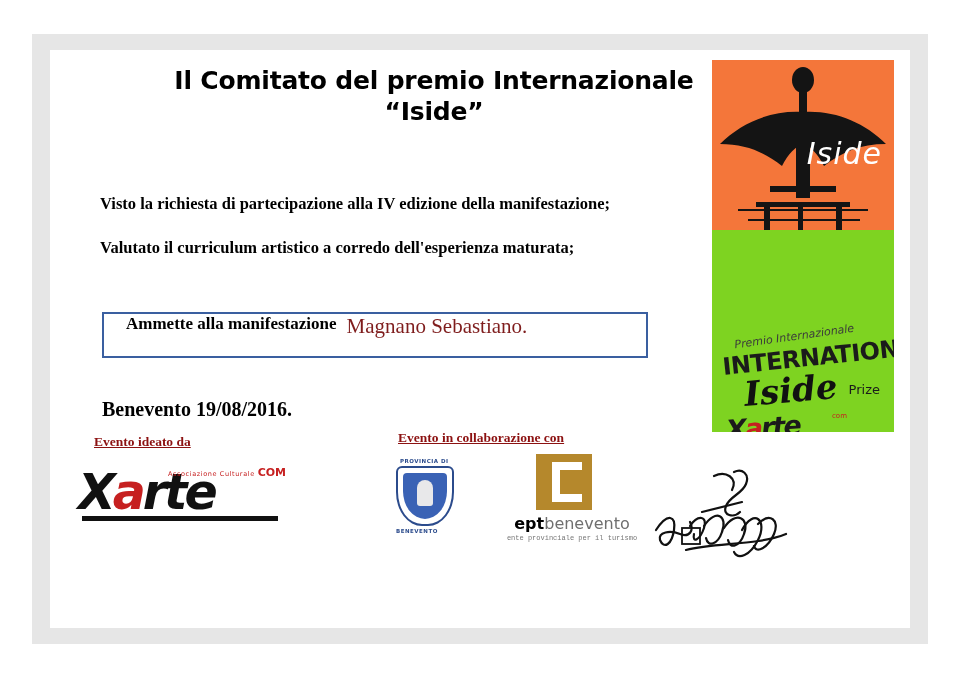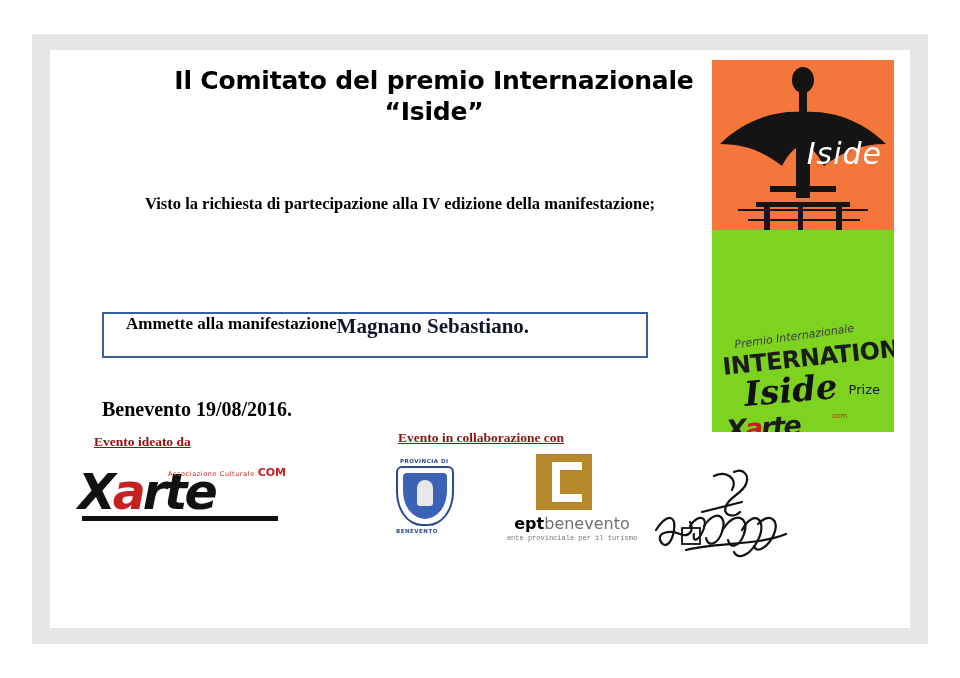--- a/index.html
+++ b/index.html
@@ -51,21 +51,20 @@
     color: #000000;
     letter-spacing: -0.2px;
   }
 
   
   .body-text {
     position: absolute;
     left: 50px;
     top: 145px;
     width: 600px;
-    text-align: center;
   }
   .body-text p {
     margin: 0 0 26px 0;
     font-family: "Liberation Serif", serif;
     font-size: 16.5px;
     font-weight: bold;
     color: #000000;
     line-height: 1.1;
   }
 
@@ -84,23 +83,24 @@
     box-sizing: border-box;
   }
   .admit-box .lead {
     font-family: "Liberation Serif", serif;
     font-weight: bold;
     font-size: 17px;
     color: #000;
   }
   .admit-box .name {
     font-family: "Liberation Serif", serif;
-    font-weight: bold;
+    font-weight: normal;
     font-size: 21px;
-    color: #0f172a;
+    color: #7f1d1d;
+    margin-left: 10px;
   }
 
   
   .date-line {
     position: absolute;
     left: 52px;
     top: 348px;
     font-family: "Liberation Serif", serif;
     font-size: 20px;
     font-weight: bold;
@@ -400,20 +400,21 @@
   <div class="frame"></div>
   <div class="sheet">
 
     <div class="title">
       <div>Il Comitato del premio Internazionale</div>
       <div>“Iside”</div>
     </div>
 
     <div class="body-text">
       <p>Visto la richiesta di partecipazione alla  IV edizione della manifestazione;</p>
+      <p>Valutato il curriculum artistico a corredo dell'esperienza maturata;</p>
     </div>
 
     <div class="admit-box">
       <span class="lead">Ammette alla manifestazione</span>
       <span class="name">Magnano Sebastiano.</span>
     </div>
 
     <div class="date-line">Benevento 19/08/2016.</div>
 
     <div class="credit-label credit-left">Evento ideato da</div>

